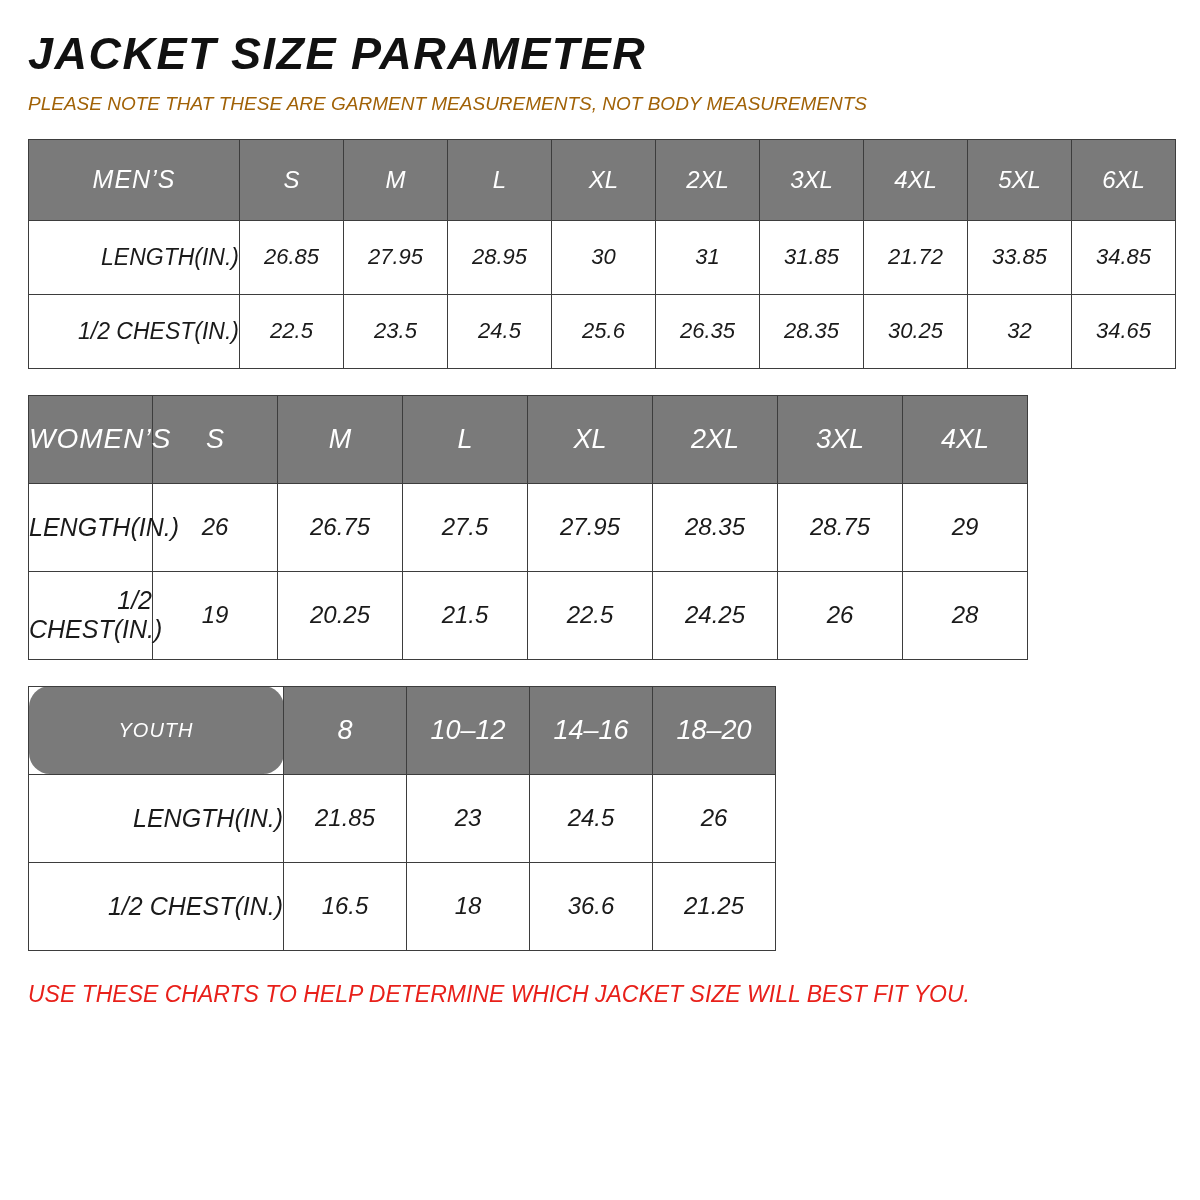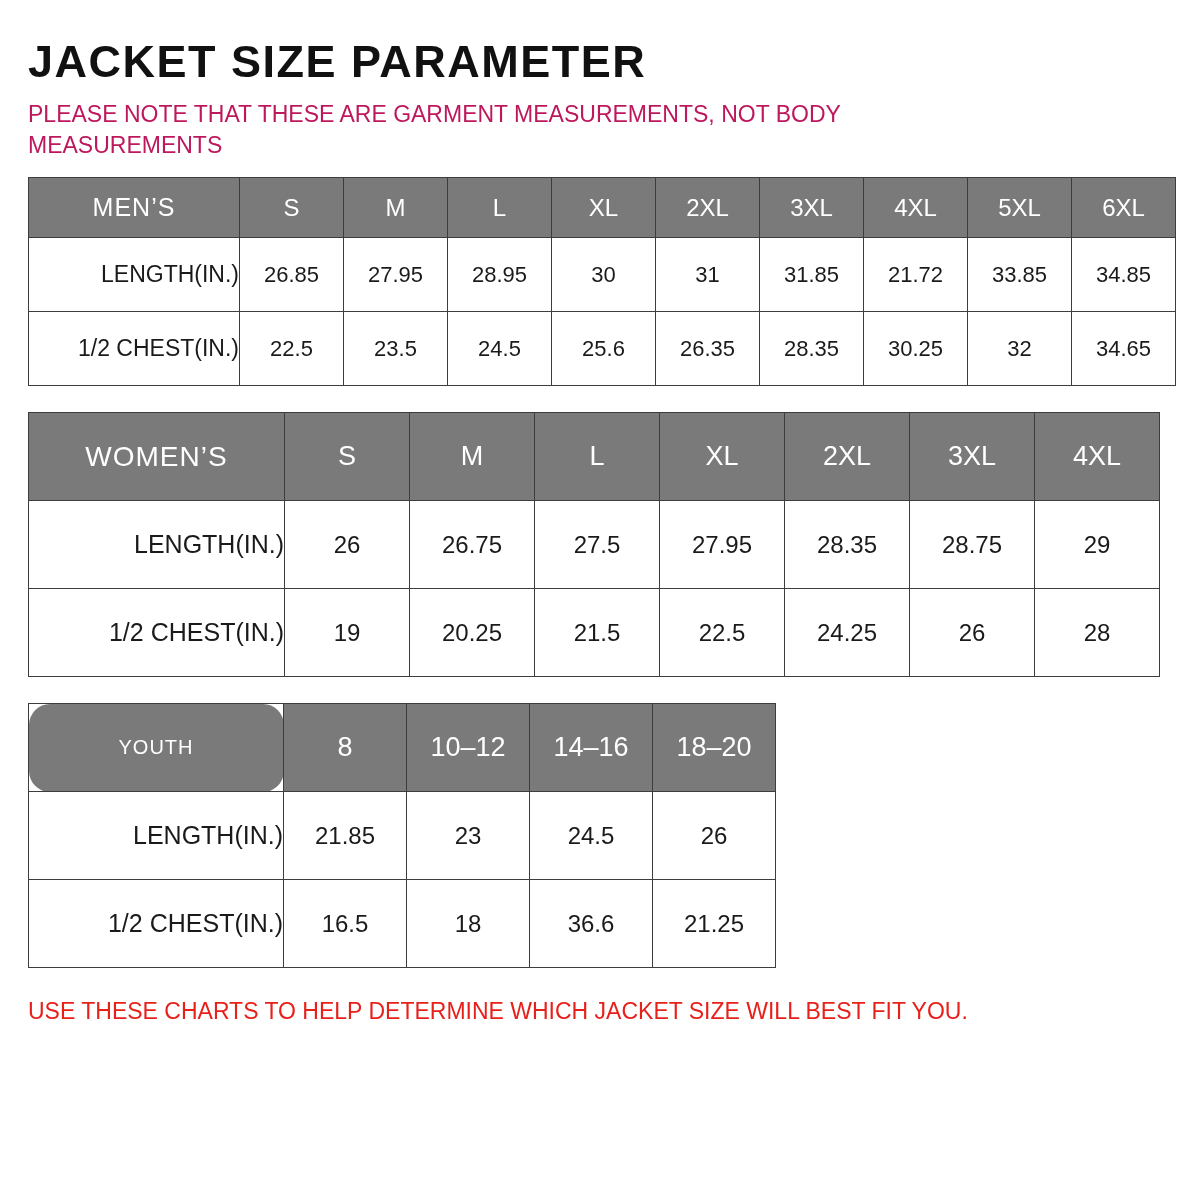--- a/index.html
+++ b/index.html
@@ -11,36 +11,37 @@
     width: 1200px;
     height: 1200px;
     font-family: "Liberation Sans", sans-serif;
     color: #1a1a1a;
     overflow: hidden;
   }
   .page {
     width: 1200px;
     height: 1200px;
     box-sizing: border-box;
-    padding: 32px 28px 0 28px;
+    padding: 24px 28px 0 28px;
     position: relative;
+    font-style: italic;
   }
   .title {
     font-size: 45px;
     font-weight: bold;
     letter-spacing: 1.5px;
     color: #111111;
     margin: 6px 0 14px 0;
     line-height: 1.05;
   }
   .note {
-    color: #be185d;
-    font-size: 23px;
+    color: #a16207;
+    font-size: 19px;
     line-height: 1.35;
-    margin-bottom: 16px;
+    margin-bottom: 22px;
     max-width: 920px;
   }
   table.sizetable {
     border-collapse: collapse;
     table-layout: fixed;
     margin-bottom: 26px;
   }
   table.sizetable td {
     border: 1px solid #3d3d3d;
     text-align: center;
@@ -62,29 +63,29 @@
   table.sizetable tr.header td.sizecell {
     font-size: 25px;
   }
   table.sizetable td.rowlabel {
     font-size: 24px;
     text-align: right;
   }
   
   #men-table { width: 1148px; }
   #men-table tr { height: 74px; }
-  #men-table tr.header { height: 60px; }
+  #men-table tr.header { height: 81px; }
   #men-table td.rowlabel { width: 218px; font-size: 23px; }
   #men-table td.sizecell, #men-table td.val { width: 103px; }
   #men-table tr.header td.corner { font-size: 25px; }
   #men-table tr.header td.sizecell { font-size: 24px; }
   #men-table td.val { font-size: 22px; }
 
   
-  #women-table { width: 1132px; }
+  #women-table { width: 1000px; }
   #women-table tr { height: 88px; }
   #women-table td.rowlabel { width: 258px; font-size: 25px; }
   #women-table td.sizecell, #women-table td.val { width: 124px; }
   #women-table tr.header td.corner { font-size: 28px; }
   #women-table tr.header td.sizecell { font-size: 27px; }
   #women-table td.val { font-size: 24px; }
 
   
   #youth-table { width: 748px; }
   #youth-table tr { height: 88px; }

